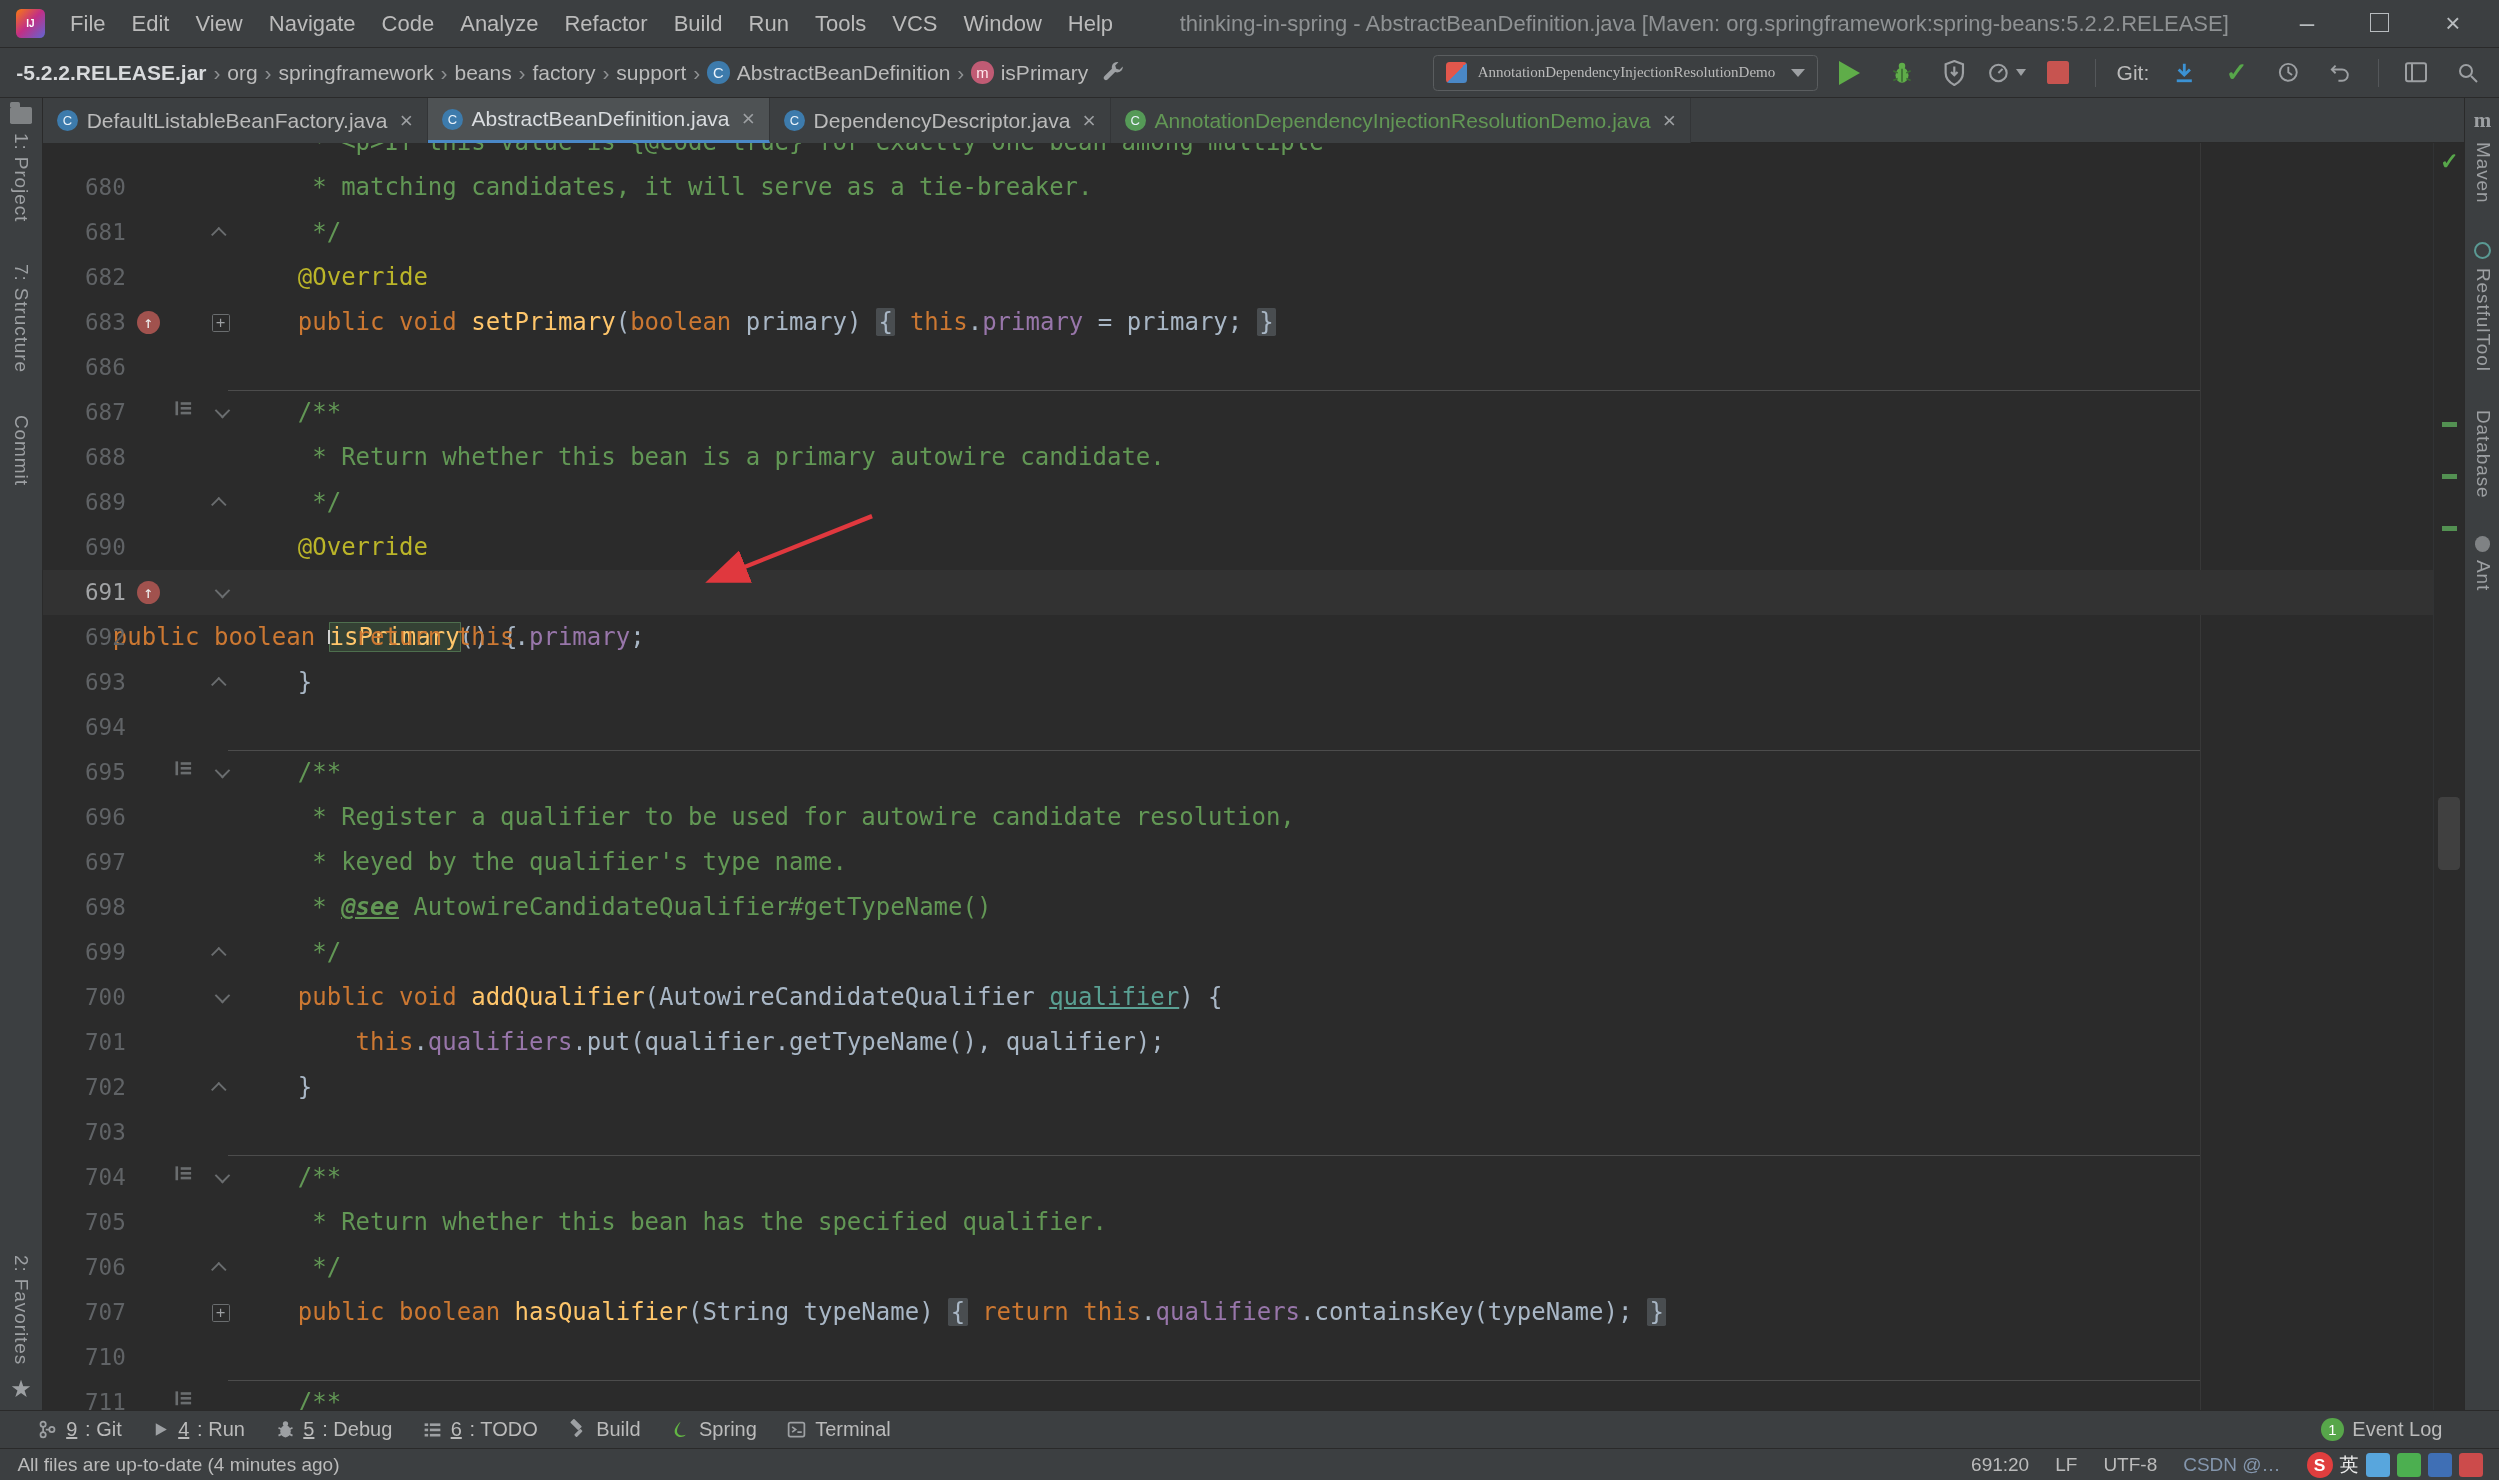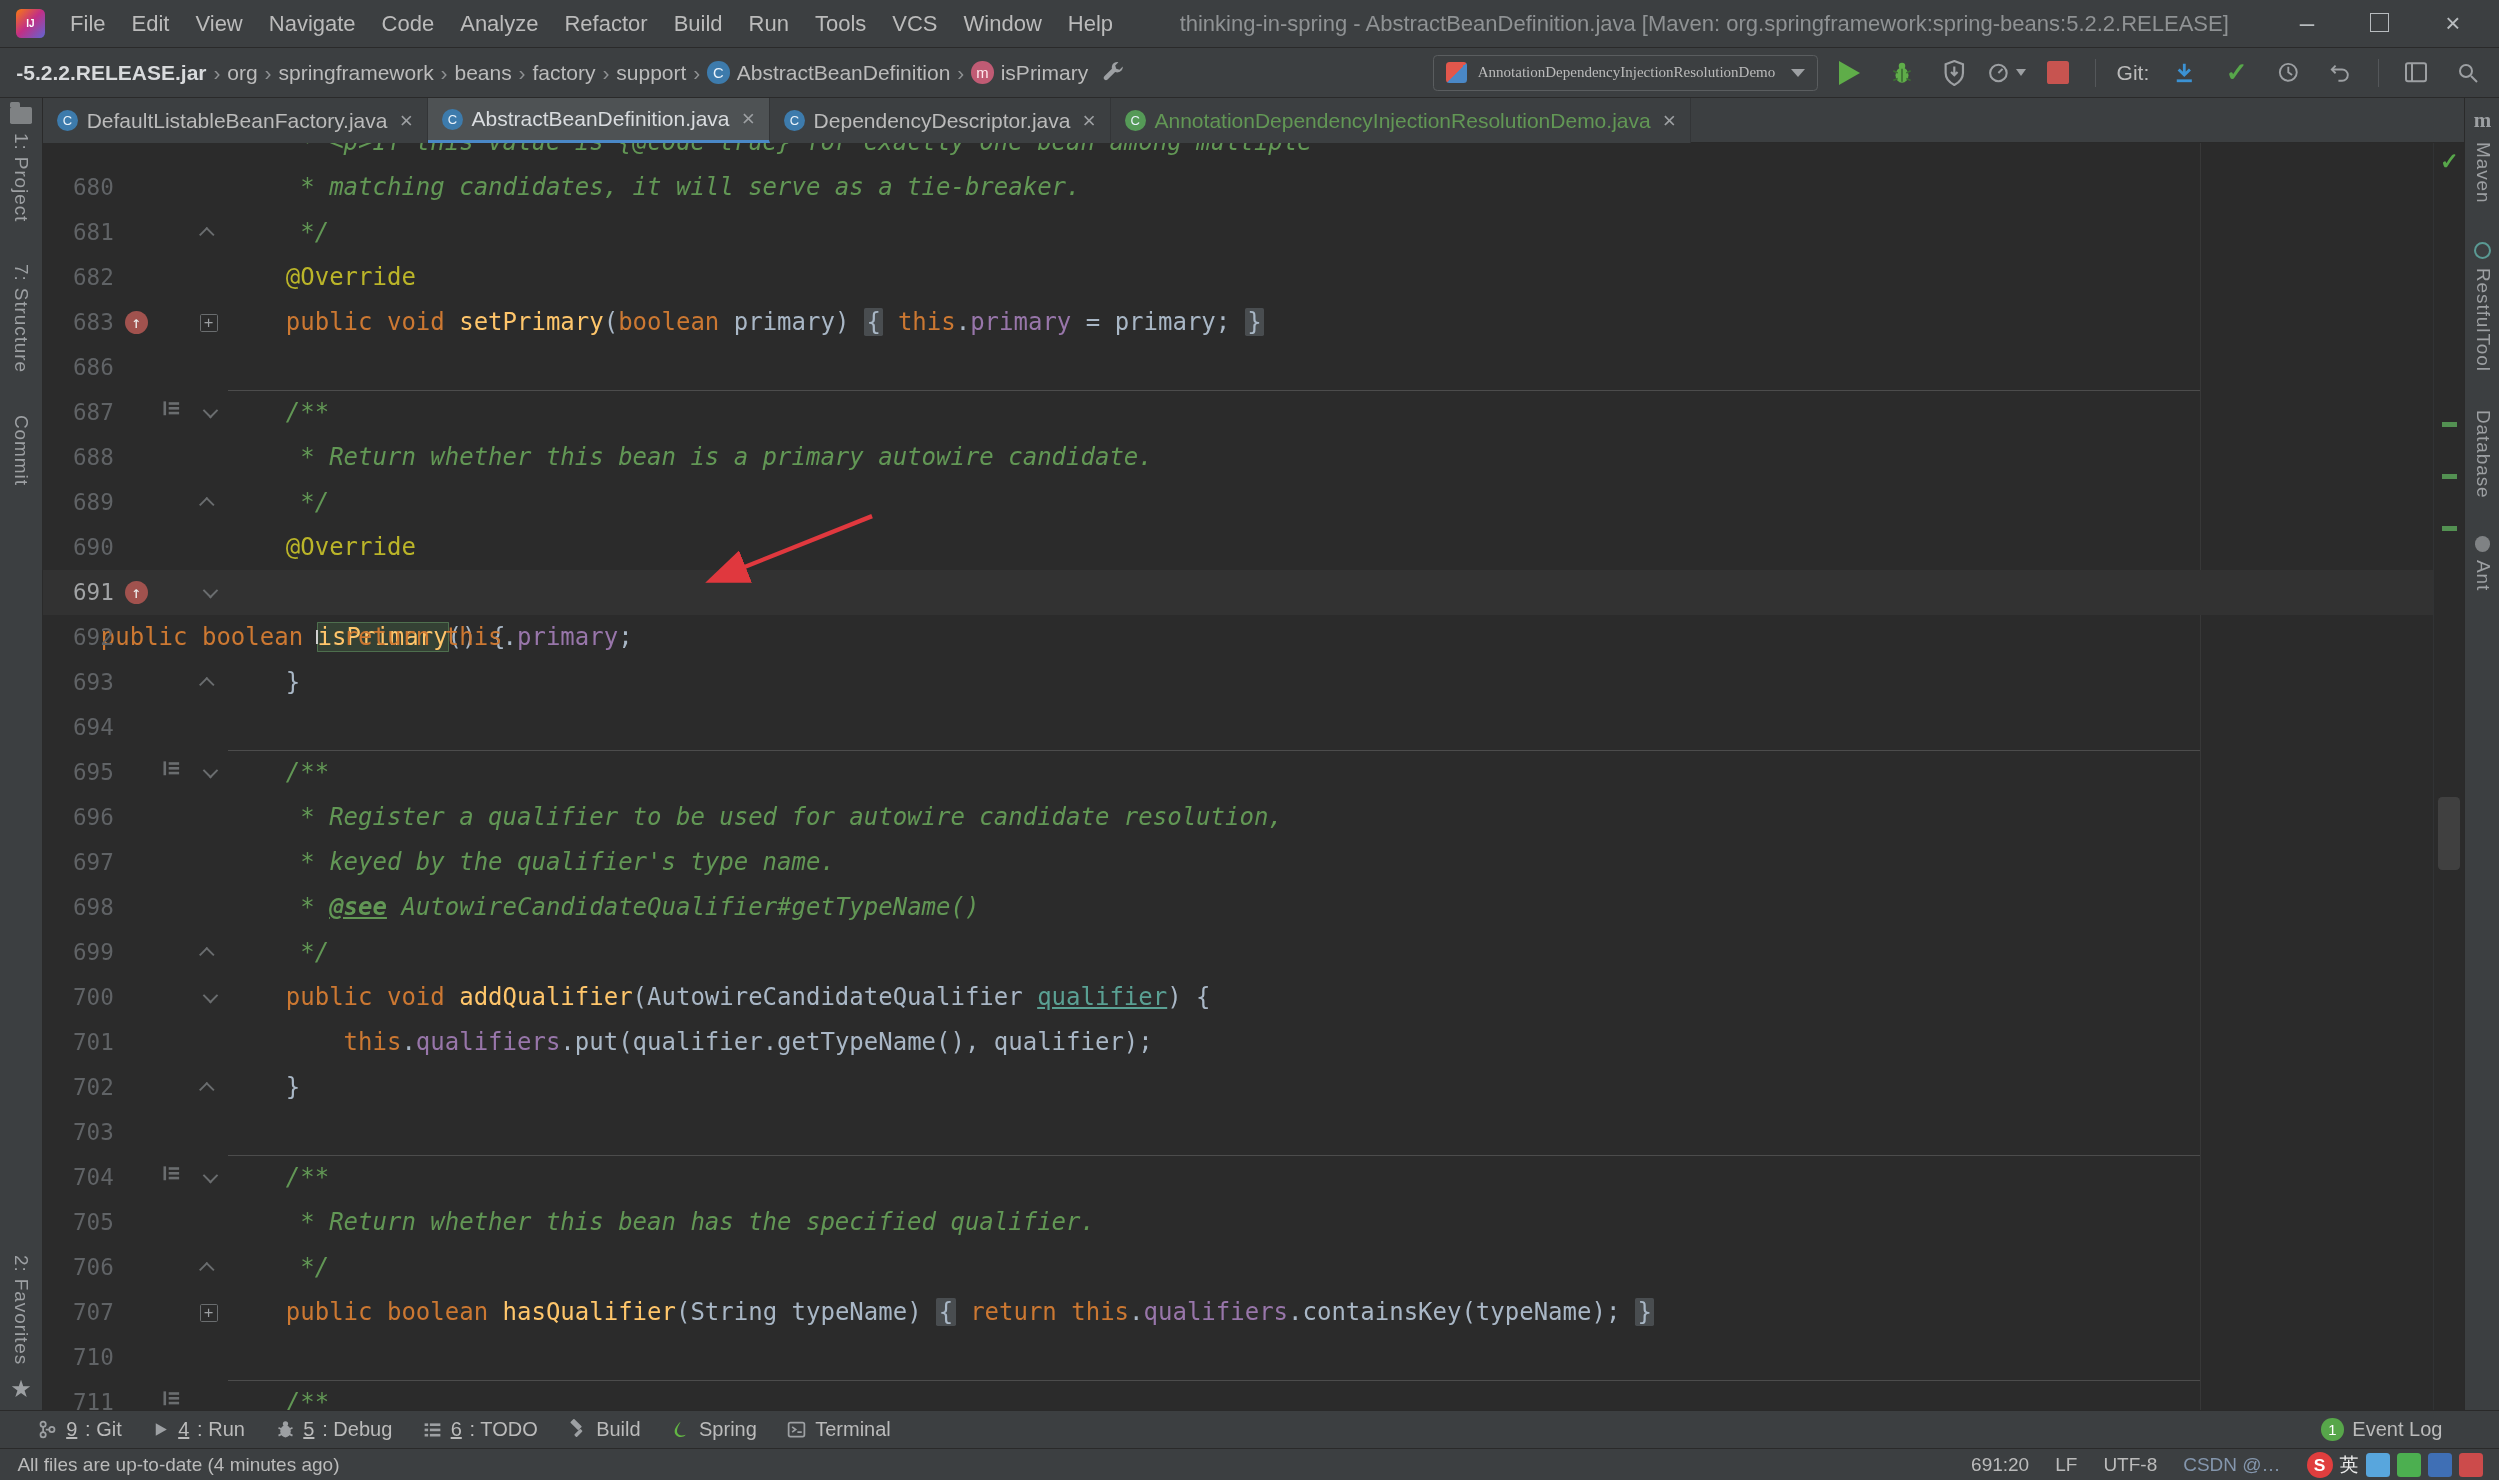--- a/index.html
+++ b/index.html
@@ -72,41 +72,41 @@
     border-right:0.9px solid #333537; background:var(--chrome,#3c3f41); white-space:nowrap; }
   .tab.active { background:#4e5254; border-bottom:3.5px solid var(--tabline,#4a88c7); color:#d9dcdf; }
   .tab .ic-class { width:21px; height:21px; font-size:13px; }
   .tab-close { color:var(--icon,#9da0a3); font-size:22.6px; margin-left:3.5px; }
 
   
   .editor { flex:1; position:relative; background:var(--editorbg,#2b2b2b); overflow:hidden; }
   .margin-guide { position:absolute; left:2157px; top:0; bottom:0; width:0.9px; background:#383838; }
   .code-rows { position:absolute; left:0; right:31px; top:0; bottom:0; overflow:hidden; }
   .code-row { position:relative; display:flex; height:45px; line-height:45px;
-    font-family:"DejaVu Sans Mono", monospace; font-size:24px; }
+    font-family:"DejaVu Sans Mono", monospace; font-size:24px;padding-left:12px; }
   .code-row.current { background:var(--caretline,#323232);flex-direction:column; }
   .code-row.partial { height:22px; overflow:hidden; }
   .code-row.partial .code-text { margin-top:-23.4px; }
   .method-sep { position:absolute; top:0; left:185px; width:1972px; height:0.9px; background:var(--sep,#4c4c4c); }
   .gutter { width:185px; flex:none; display:flex; align-items:center; }
   .g-num { width:76px; text-align:right; padding-right:5.2px; color:var(--lineno,#606366); font-size:22.6px; }
   .g-num.cur { color:#a1a3a5; }
   .g-slot { display:flex; align-items:center; justify-content:center; }
   .g-a { width:35px; } .g-b { width:35px; } .g-c { width:39px; }
   .ic-override { width:23.4px; height:23.4px; border-radius:50%; background:#a1524e; color:#ececec; font-size:16.5px;
     line-height:23.4px; text-align:center; }
   .chev { width:11.3px; height:11.3px; border-right:2.6px solid #6a6d6f; border-bottom:2.6px solid #6a6d6f; display:inline-block; }
   .chev.down { transform:rotate(45deg) translateY(-2.6px); }
   .chev.up { transform:rotate(-135deg) translateY(-2.6px); }
   .pbox { width:18px; height:18px; border:1.7px solid #6a6d6f; border-radius:1.7px; color:#9da0a3; font-size:16.5px;
     line-height:14.8px; text-align:center; font-family:"Liberation Sans",sans-serif; }
   .code-text { white-space:pre; color:var(--plain,#a9b7c6); }
   .tk-k { color:var(--kw,#cc7832); }
   .tk-m { color:var(--method,#ffc66b); }
-  .tk-d { color:var(--doc,#629755); font-style:italic; }
+  .tk-d { color:var(--doc,#629755); }
   .tk-dt { color:var(--doc,#629755); font-style:italic; font-weight:bold; text-decoration:underline; }
   .tk-a { color:var(--anno,#bbb529); }
   .tk-f { color:var(--field,#9876aa); }
   .tk-u { color:var(--param,#5aa093); text-decoration:underline; }
   .tk-fold { background:var(--fold,#494d50); border-radius:1.7px; padding:0 2.6px; }
   .tk-hl { background:var(--hlbg,#344134); box-shadow:0 0 0 0.9px var(--hlborder,#537853); position:relative; }
   .tk-hl::before { content:""; position:absolute; left:-1.7px; top:7px; bottom:7px; width:1.7px; background:#d0d0d0; }
   .arrow-overlay { position:absolute; inset:0; pointer-events:none; z-index:6; }
   .scrollbar { position:absolute; right:0; top:0; bottom:0; width:31px; border-left:0.9px solid #313335; }
   .sb-check { position:absolute; top:5.2px; left:6px; color:var(--ok,#57a64a); font-size:22.6px; font-weight:bold; }

